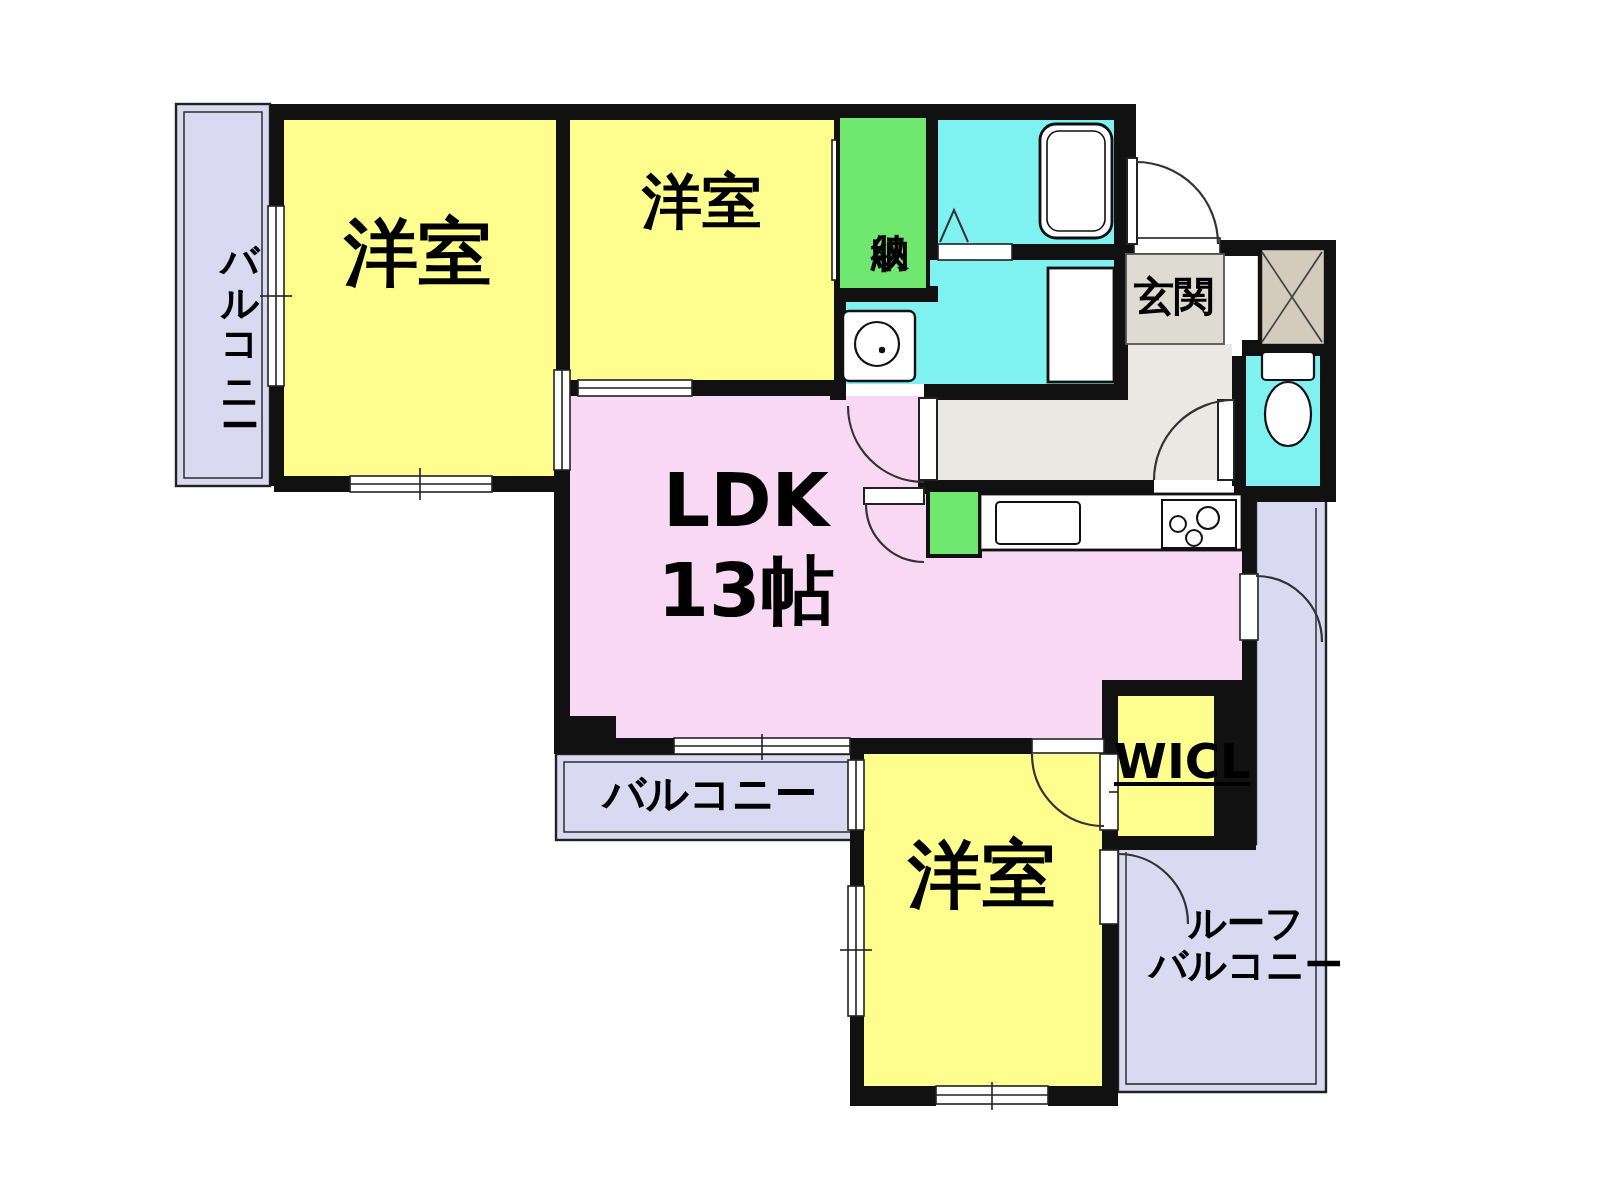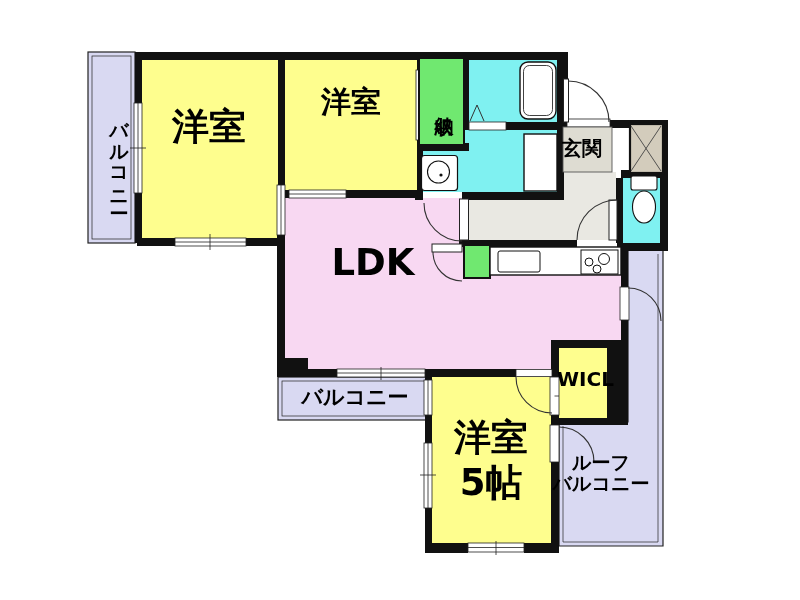--- a/index.html
+++ b/index.html
@@ -8,26 +8,26 @@
     outline:1px solid #b8b8b8;overflow:hidden;
     font-family:"DejaVu Sans","Liberation Sans",sans-serif;
   }
   #plan svg{position:absolute;left:0;top:0;}
   .lbl{
     position:absolute;color:#000;font-weight:bold;text-align:center;
     line-height:1.22;white-space:nowrap;pointer-events:none;
   }
   .lbl-room6{left:139px;top:104px;width:140px;font-size:37px;}
   .lbl-room45{left:283px;top:84px;width:136px;font-size:30px;}
-  .lbl-ldk{left:283px;top:240px;width:180px;font-size:37px;}
+  .lbl-ldk{left:283px;top:228px;width:180px;font-size:37px;}
   .lbl-room5{left:430px;top:415px;width:122px;font-size:37px;}
-  .lbl-wicl{left:557px;top:367px;width:52px;font-size:20px;}
-  .lbl-genkan{left:562px;top:136px;width:30px;font-size:20px;}
+  .lbl-wicl{left:557px;top:367px;width:52px;font-size:24px;text-decoration:underline;}
+  .lbl-genkan{left:562px;top:136px;width:50px;font-size:20px;}
   .lbl-balc-bottom{left:283px;top:385px;width:144px;font-size:21px;}
-  .lbl-roof{left:551px;top:452px;width:100px;font-size:19px;line-height:1.1;}
+  .lbl-roof{left:573px;top:452px;width:100px;font-size:19px;line-height:1.1;}
   .lbl-vert{
     writing-mode:vertical-rl;text-orientation:upright;
   }
   .lbl-balc-left{left:99px;top:80px;height:152px;width:32px;font-size:19px;letter-spacing:2px;}
   .lbl-storage{left:428px;top:62px;height:80px;width:28px;font-size:19px;letter-spacing:1px;}
 </style>
 </head>
 <body>
 
 <div id="plan">
@@ -175,24 +175,24 @@
 </svg>
 
   <div class="lbl lbl-room6">
     <div>洋室</div>
   </div>
   <div class="lbl lbl-room45">
     <div>洋室</div>
   </div>
   <div class="lbl lbl-ldk">
     <div>LDK</div>
+    <div>13帖</div>
   </div>
   <div class="lbl lbl-room5">
     <div>洋室</div>
-    <div>5帖</div>
   </div>
   <div class="lbl lbl-wicl">WICL</div>
   <div class="lbl lbl-genkan">玄関</div>
   <div class="lbl lbl-balc-bottom">バルコニー</div>
   <div class="lbl lbl-roof">
     <div>ルーフ</div>
     <div>バルコニー</div>
   </div>
   <div class="lbl lbl-vert lbl-balc-left">バルコニー</div>
   <div class="lbl lbl-vert lbl-storage">収納</div>

